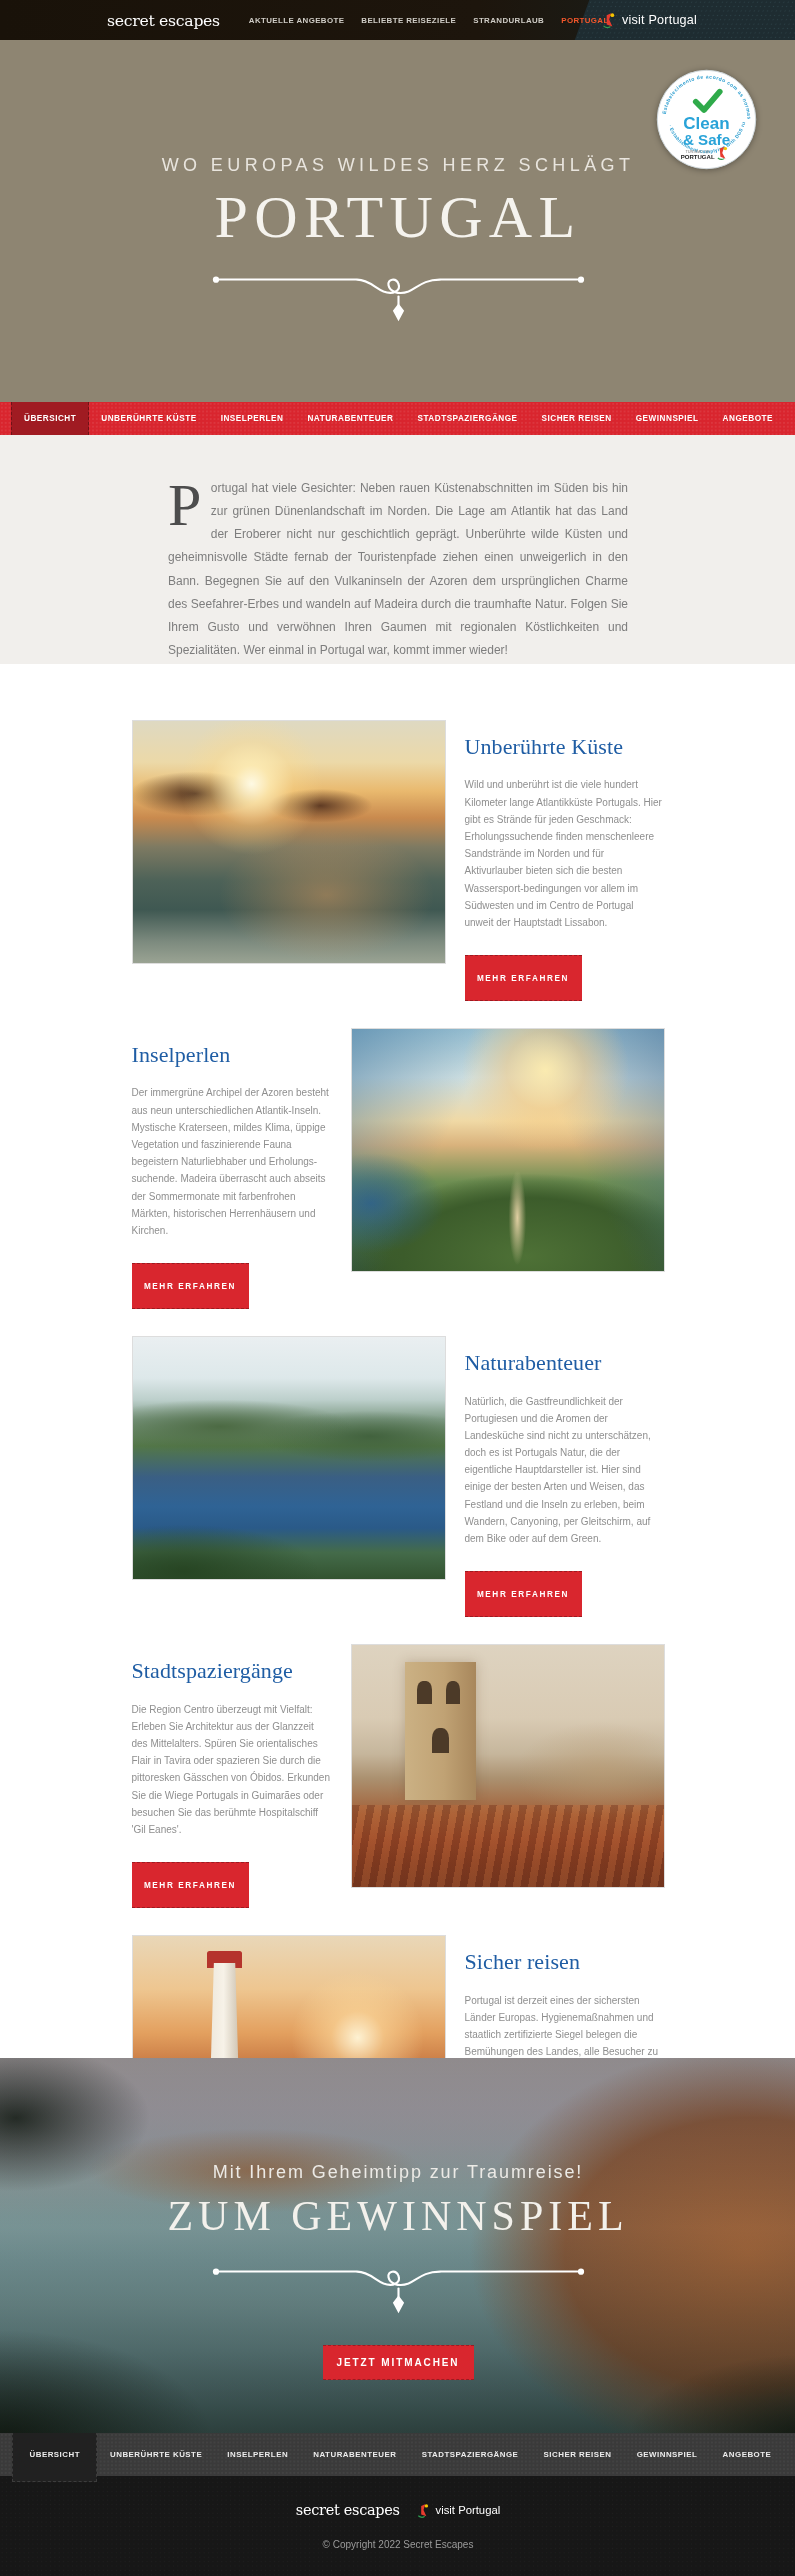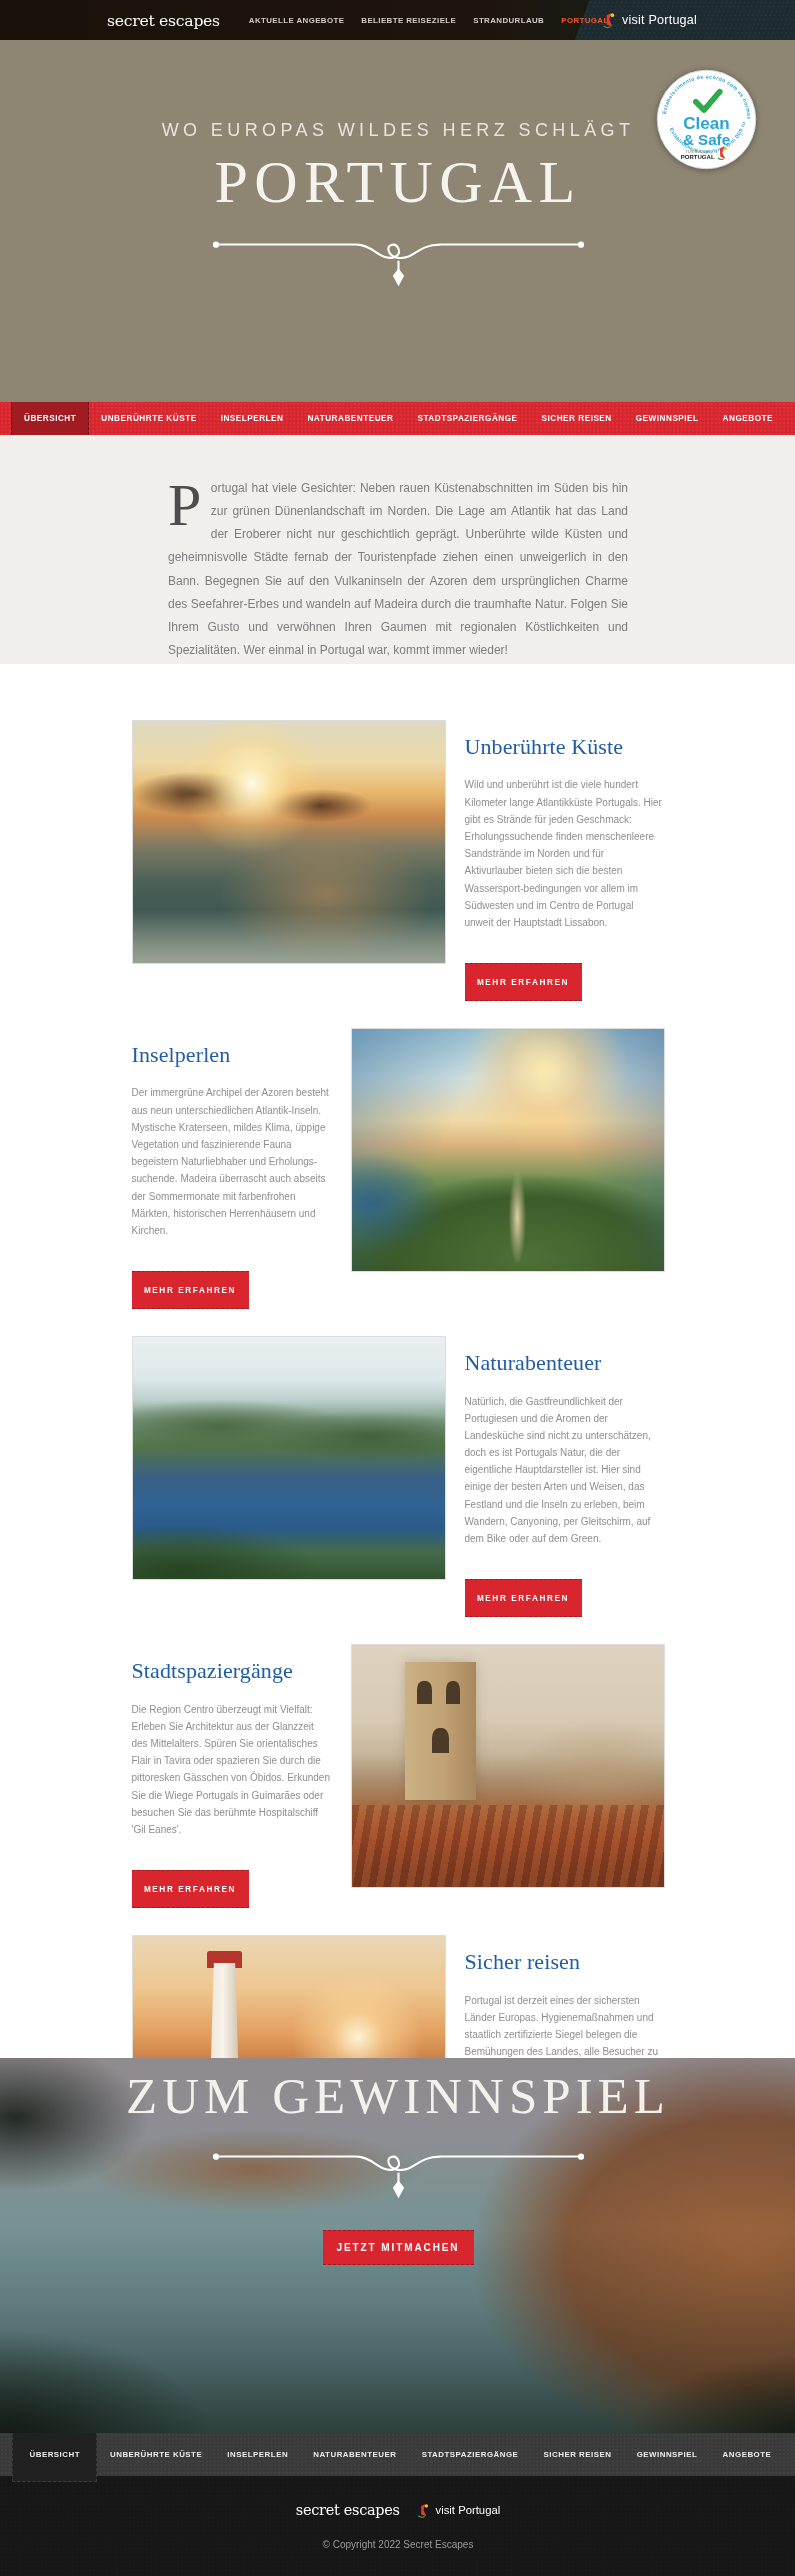--- a/index.html
+++ b/index.html
@@ -22,21 +22,21 @@
   .hero { position:relative; height:362px; overflow:hidden;
     background:
       linear-gradient(180deg, rgba(12,8,5,0.88) 0%, rgba(12,8,5,0.35) 10%, rgba(12,8,5,0) 22%),
       radial-gradient(ellipse 20% 13% at 72% 3%, rgba(140,172,178,0.95), rgba(140,172,178,0) 70%),
       radial-gradient(ellipse 42% 58% at 50% 112%, rgba(22,15,8,0.96) 0%, rgba(44,32,18,0.85) 45%, rgba(44,32,18,0) 72%),
       linear-gradient(90deg, rgba(196,184,152,0.40), rgba(196,184,152,0) 30%),
       repeating-linear-gradient(0deg, rgba(0,0,0,0.07) 0 1.3px, rgba(0,0,0,0) 1.3px 29px),
       repeating-linear-gradient(90deg, rgba(0,0,0,0.05) 0 1.3px, rgba(0,0,0,0) 1.3px 55px),
       linear-gradient(200deg,#79838c 0%,#9aa2a0 20%,#b0a48d 42%,#95projets 0%,#958a76 62%,#756852 78%,#4c4030 100%);
     background-color:#8e8572; }
-  .hero-inner { position:relative; text-align:center; padding-top:80px; }
+  .hero-inner { position:relative; text-align:center; padding-top:115px; }
   .hero-kicker { color:#e9e5de; font-size:18px; font-weight:300; letter-spacing:4.4px; }
   .hero-title { margin-top:11.3px; color:#f5f3ee; font-family:"Liberation Serif","DejaVu Serif",serif; font-weight:400; font-size:60px; letter-spacing:6.3px; line-height:1.0; }
   .flourish { display:block; margin:21.4px auto 0; }
   .badge { position:absolute; top:29px; right:39px; width:101px; height:101px; filter:drop-shadow(0 1.3px 3.1px rgba(0,0,0,0.35)); }
 
   
   .section-nav { height:33px; background:#d9252e;
     background-image:radial-gradient(rgba(255,255,255,0.10) 0.6px, transparent 0.9px); background-size:3.8px 3.8px;
     display:flex; justify-content:center; align-items:stretch; }
   .section-nav .item { display:flex; align-items:center; padding:0 12px; color:#fff; font-size:8.2px; font-weight:700; letter-spacing:0.5px; text-decoration:none; text-transform:uppercase; }
@@ -48,21 +48,21 @@
   .drop-cap { float:left; font-family:"Liberation Serif","DejaVu Serif",serif; font-size:60px; line-height:0.76; color:#4d4d4d; margin:5.7px 9.4px 0 0; }
 
   
   .content { height:1394px; padding-top:56px; }
   .feature { width:533px; margin:0 auto 27px; display:flex; justify-content:space-between; }
   .feature.reverse { flex-direction:row-reverse; }
   .photo { width:314px; height:244px; border:0.6px solid #ddd; position:relative; overflow:hidden; }
   .feature-text { width:200px; padding-top:14px; }
   .feature-text h2 { color:#1f5da4; font-family:"Liberation Serif","DejaVu Serif",serif; font-weight:500; font-size:22px; letter-spacing:0.1px; }
   .feature-text p { margin-top:16.4px; color:#8f8f8f; font-size:10px; line-height:1.72; }
-  .btn { display:flex; align-items:center; justify-content:center; width:117px; height:38px; margin-top:32px;
+  .btn { display:flex; align-items:center; justify-content:center; width:117px; height:46px; margin-top:24px;
     background:#d9262e; color:#fff; font-size:8.2px; font-weight:700; letter-spacing:1.6px; text-decoration:none; text-transform:uppercase;
     border-top:0.6px dashed rgba(0,0,0,0.28); border-bottom:0.6px dashed rgba(0,0,0,0.28); }
 
   
   .img-s1 { background:
     radial-gradient(circle at 38% 26%, rgba(255,252,232,0.96) 0%, rgba(255,238,182,0.78) 7%, rgba(255,220,140,0.32) 16%, rgba(255,220,140,0) 27%),
     radial-gradient(ellipse 30% 13% at 20% 30%, rgba(58,30,20,0.88), rgba(58,30,20,0) 70%),
     radial-gradient(ellipse 24% 10% at 60% 35%, rgba(70,38,24,0.82), rgba(70,38,24,0) 70%),
     radial-gradient(ellipse 46% 36% at 62% 72%, rgba(216,152,92,0.50), rgba(216,152,92,0) 75%),
     linear-gradient(180deg,#ded9c2 0%,#ecd9a8 17%,#e9b96e 29%,#c98a4e 40%,#7e7a62 52%,#4d6258 66%,#3f5852 78%,#7c8a7e 91%,#9aa393 100%); }
@@ -100,21 +100,21 @@
   .cta-hero { position:relative; height:375px; overflow:hidden; text-align:center;
     background:
       linear-gradient(180deg, rgba(24,22,28,0.30) 0%, rgba(24,22,28,0.12) 45%, rgba(8,12,8,0.45) 100%),
       radial-gradient(ellipse 24% 28% at 2% 16%, rgba(28,38,28,0.92), rgba(28,38,28,0) 70%),
       radial-gradient(ellipse 38% 42% at 0% 102%, rgba(22,32,22,0.96), rgba(22,32,22,0) 70%),
       radial-gradient(ellipse 32% 32% at 102% 102%, rgba(20,30,20,0.96), rgba(20,30,20,0) 72%),
       radial-gradient(ellipse 46% 72% at 94% 52%, rgba(178,108,58,0.95) 0%, rgba(148,86,46,0.85) 50%, rgba(148,86,46,0) 76%),
       radial-gradient(ellipse 30% 16% at 32% 30%, rgba(164,112,70,0.8), rgba(164,112,70,0) 70%),
       linear-gradient(180deg,#c3bdbd 0%,#b6b3b9 14%,#a9aeb3 23%,#98aaaa 32%,#87a5a5 42%,#7ea1a3 54%,#7b9fa0 66%,#6f9496 78%,#5c7f80 90%,#4a6a68 100%); }
   .cta-kicker { padding-top:104px; color:#eceae6; font-size:18px; font-weight:300; letter-spacing:1.9px; }
-  .cta-title { margin-top:8.8px; color:#f3f1ec; font-family:"Liberation Serif","DejaVu Serif",serif; font-size:51px; font-weight:400; letter-spacing:5px; }
+  .cta-title { margin-top:8.8px; color:#f3f1ec; font-family:"Liberation Serif","DejaVu Serif",serif; font-size:42px; font-weight:400; letter-spacing:5px; }
   .cta-btn { display:flex; align-items:center; justify-content:center; width:151px; height:35px; margin:29px auto 0;
     background:#d9262e; color:#fff; font-size:10px; font-weight:700; letter-spacing:1.9px; text-decoration:none; text-transform:uppercase;
     border-top:0.6px dashed rgba(0,0,0,0.28); border-bottom:0.6px dashed rgba(0,0,0,0.28); }
 
   
   .bottom-nav { height:43px; background:#3a3a3a;
     background-image:radial-gradient(rgba(255,255,255,0.06) 0.6px, transparent 0.9px); background-size:3.8px 3.8px;
     display:flex; justify-content:center; align-items:center; }
   .bottom-nav .item { display:flex; align-items:center; padding:0 12.6px; height:43px; color:#ececec; font-size:7.9px; font-weight:700; letter-spacing:0.5px; text-decoration:none; text-transform:uppercase; }
   .bottom-nav .item.active { background:#212121; height:55px; padding:0 16.4px; border:0.6px dashed rgba(255,255,255,0.12); }
@@ -262,20 +262,21 @@
     <div class="feature-text">
       <h2>Sicher reisen</h2>
       <p>Portugal ist derzeit eines der sichersten Länder Europas. Hygienemaßnahmen und staatlich zertifizierte Siegel belegen die Bemühungen des Landes, alle Besucher zu schützen. Lesen Sie, wie Sie im Hotel, am Strand und überall das Beste aus Ihrer Zeit in Portugal machen. Bleiben Sie gesund!</p>
       <a href="#" class="btn">MEHR ERFAHREN</a>
     </div>
   </section>
 
 </div>
 
 <section class="cta-hero">
+  <div class="cta-kicker">Mit Ihrem Geheimtipp zur Traumreise!</div>
   <h2 class="cta-title">ZUM GEWINNSPIEL</h2>
   <svg class="flourish" width="377" height="55" viewBox="0 0 600 88">
     <g fill="#fff" stroke="none">
       <circle cx="8" cy="17" r="5"></circle>
       <rect x="12" y="15" width="222" height="3.4" rx="1.7"></rect>
       <rect x="366" y="15" width="222" height="3.4" rx="1.7"></rect>
       <circle cx="592" cy="17" r="5"></circle>
     </g>
     <g fill="none" stroke="#fff" stroke-width="3.4" stroke-linecap="round">
       <path d="M234,17 C252,17 262,30 276,36 C292,42 304,34 300,24 C296,13 282,16 284,26 C286,36 300,42 316,36 C330,30 340,17 366,17"></path>

